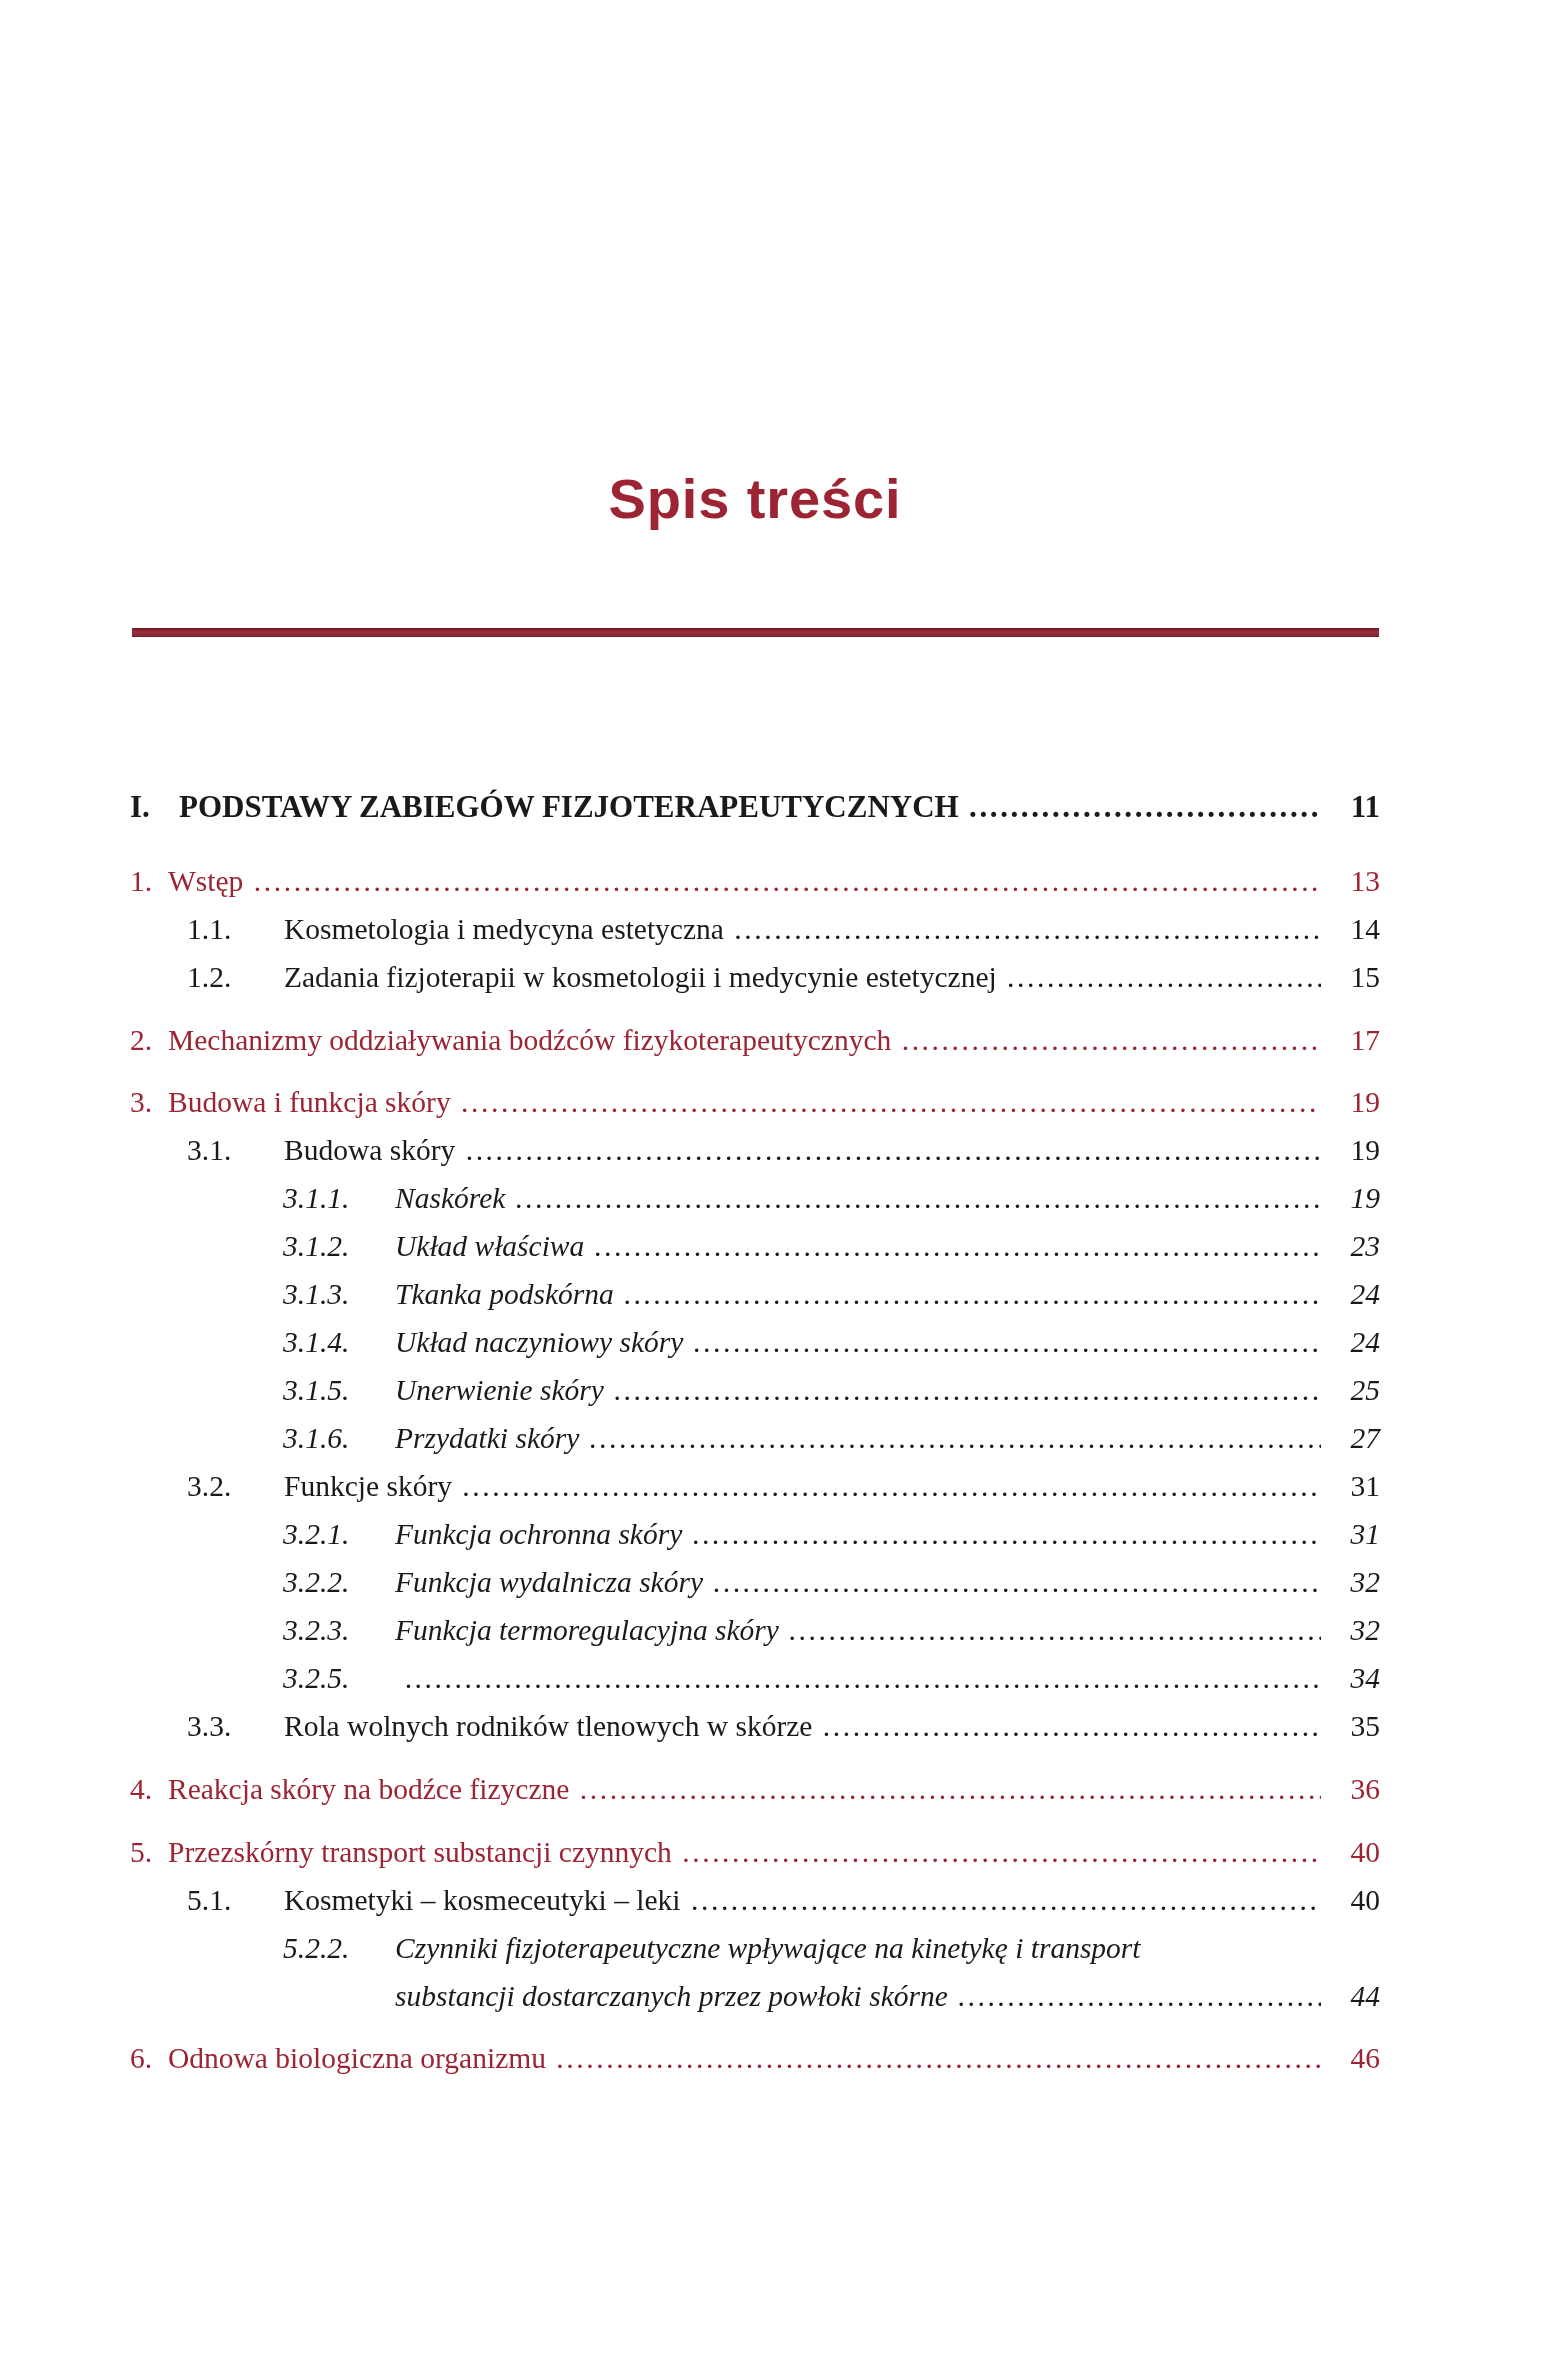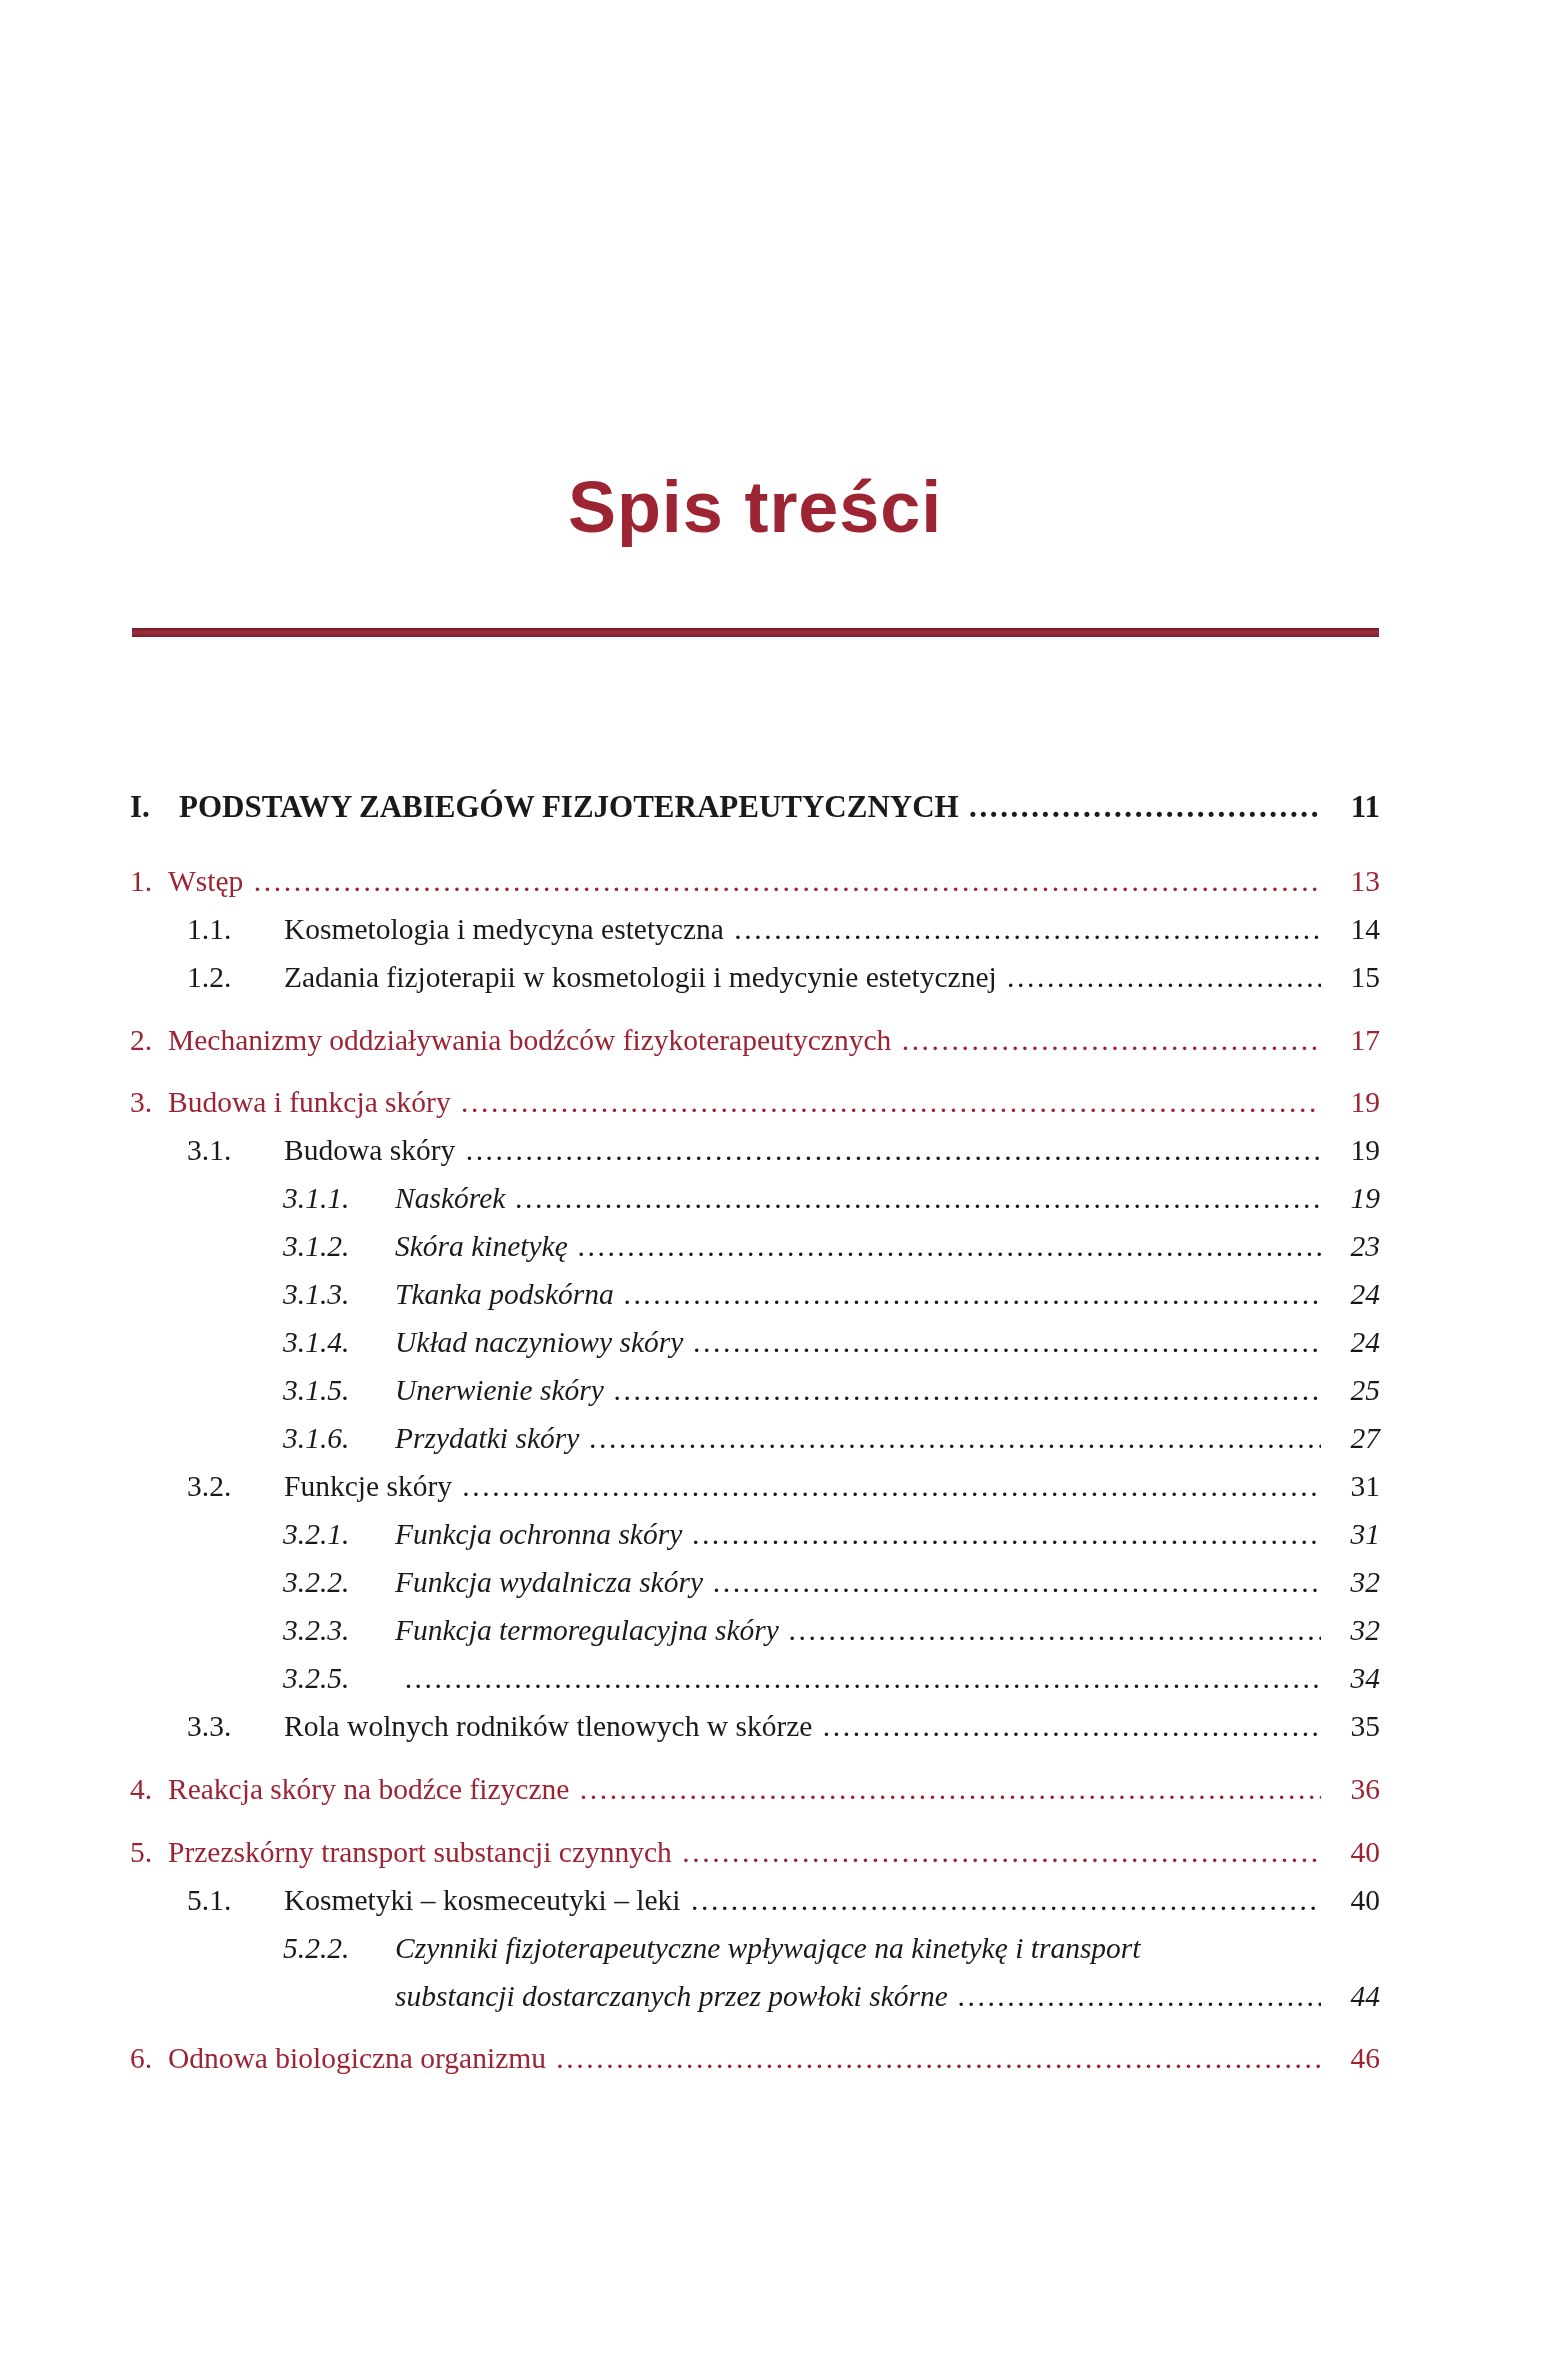--- a/index.html
+++ b/index.html
@@ -18,21 +18,21 @@
   }
   .title {
     position: absolute;
     top: 466px;
     left: 130px;
     width: 1250px;
     margin: 0;
     text-align: center;
     font-family: "Liberation Sans", sans-serif;
     font-weight: bold;
-    font-size: 72px;
+    font-size: 56px;
     letter-spacing: 0.9px;
     color: var(--accent, #9c2433);
   }
   .rule {
     position: absolute;
     top: 628px;
     left: 132px;
     width: 1247px;
     height: 8.7px;
     background: linear-gradient(to bottom, #6e1a26 0%, #9c2e3e 45%, #7c1f2c 100%);
@@ -186,21 +186,21 @@
         <span class="pageno">19</span>
       </span>
 
     </span>
   </div>
 
   <div class="entry subsection">
     <span class="num">3.1.2.</span>
     <span class="body">
       <span class="line line1">
-        <span class="label">Skóra kinetykę</span>
+        <span class="label">Układ właściwa</span>
         <span class="leader"></span>
         <span class="pageno">23</span>
       </span>
 
     </span>
   </div>
 
   <div class="entry subsection">
     <span class="num">3.1.3.</span>
     <span class="body">

